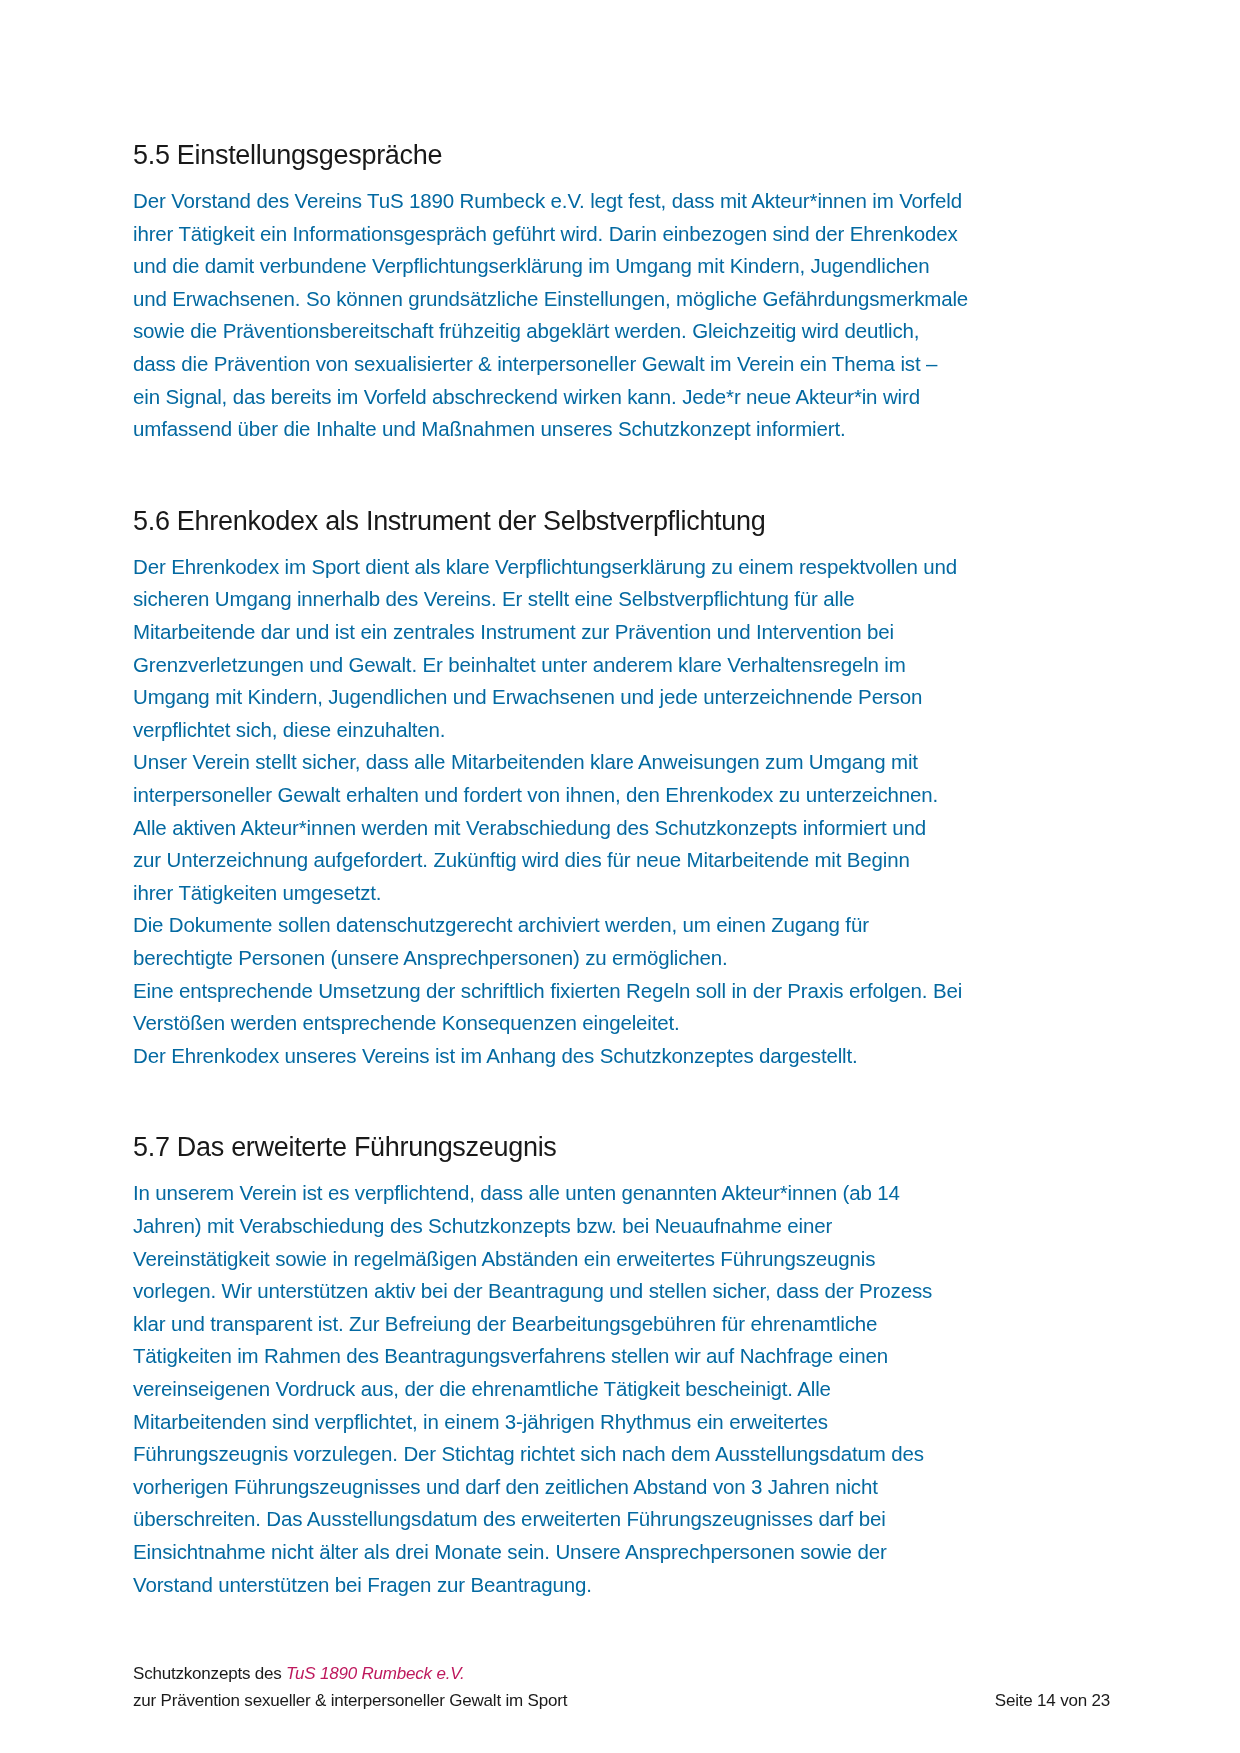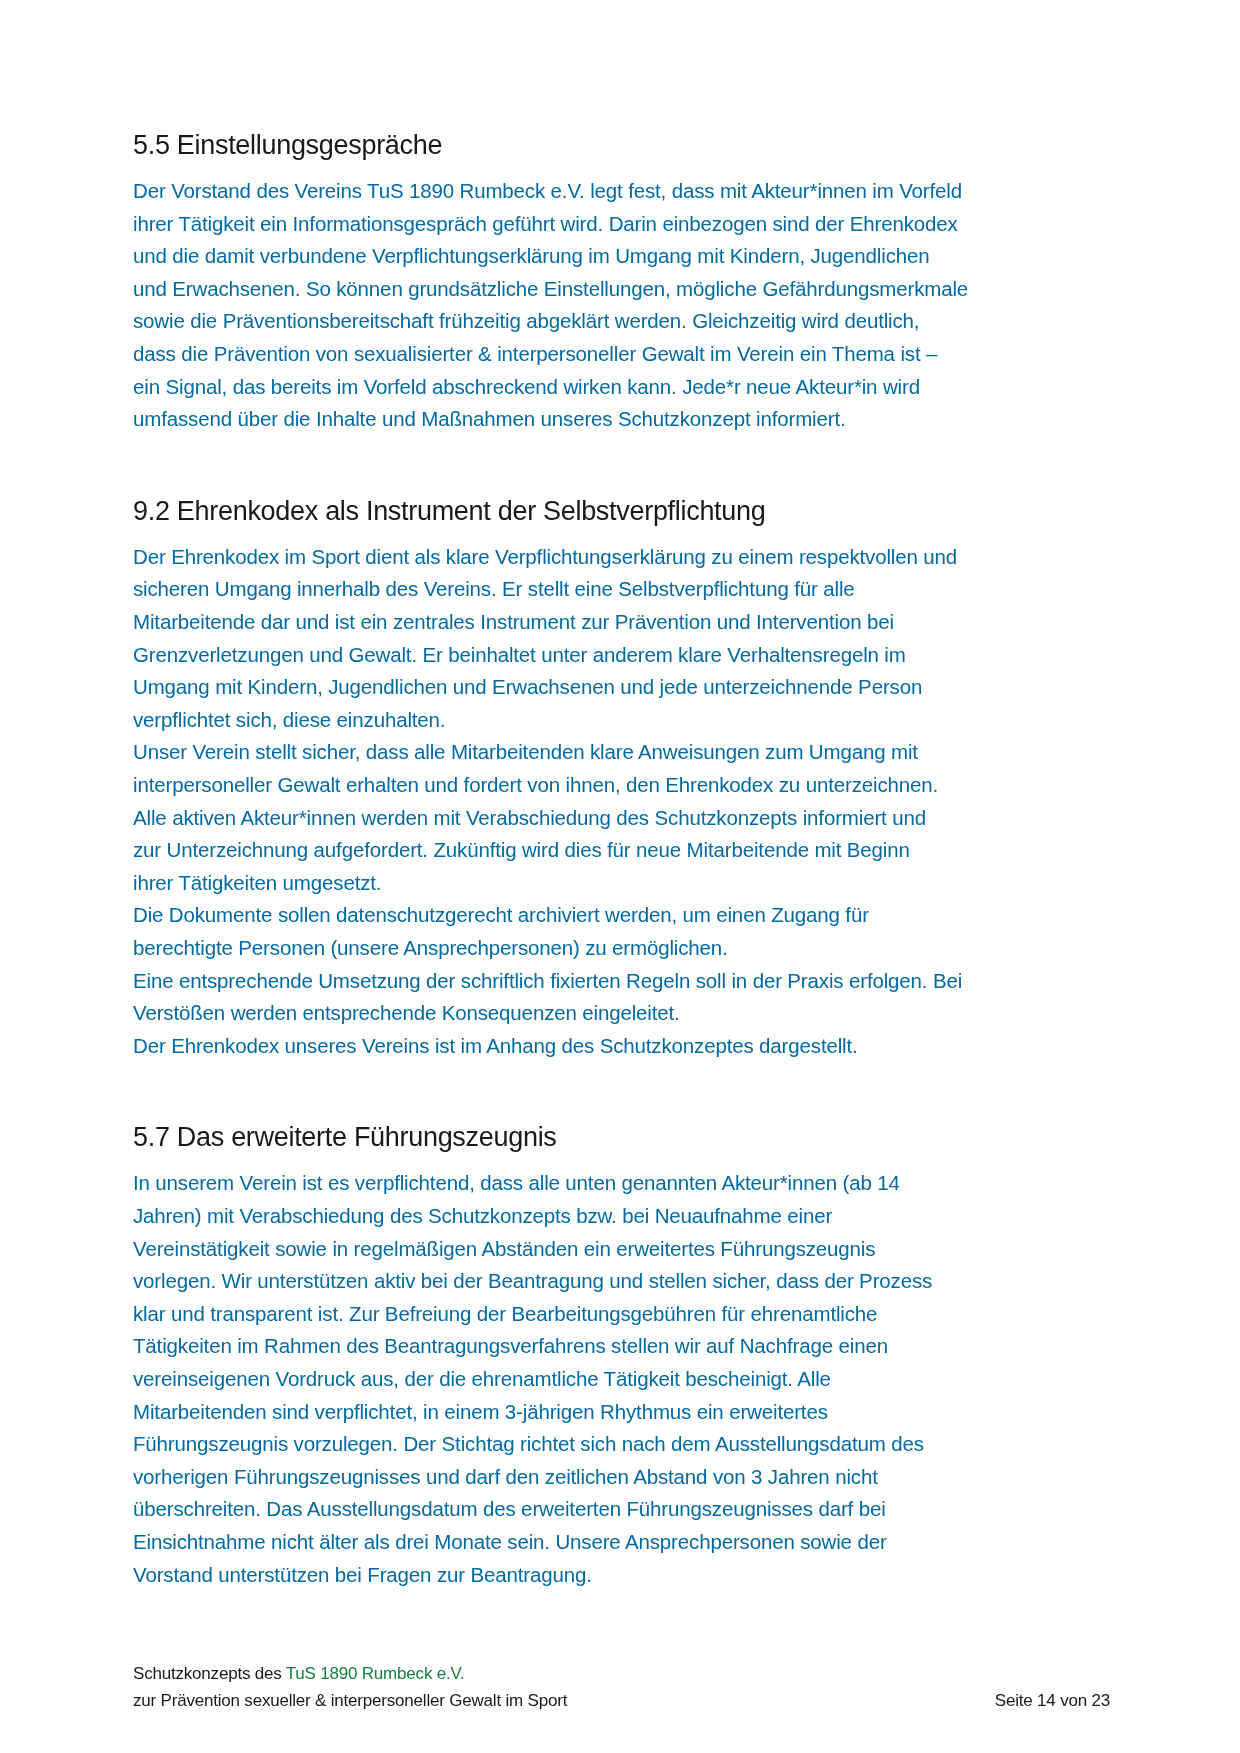--- a/index.html
+++ b/index.html
@@ -18,21 +18,21 @@
   }
   .section-heading {
     font-size: 27px;
     font-weight: 400;
     line-height: 1.15;
     color: #191919;
     letter-spacing: -0.3px;
     margin: 60px 0 14px 0;
   }
   .section:first-child .section-heading {
-    margin-top: 0;
+    margin-top: 10px;
   }
   .para {
     font-size: 20.5px;
     line-height: 32.6px;
     letter-spacing: -0.15px;
     color: #0369a1;
     white-space: pre-line;
     margin: 0;
   }
   .footer {
@@ -64,21 +64,21 @@
 ihrer Tätigkeit ein Informationsgespräch geführt wird. Darin einbezogen sind der Ehrenkodex
 und die damit verbundene Verpflichtungserklärung im Umgang mit Kindern, Jugendlichen
 und Erwachsenen. So können grundsätzliche Einstellungen, mögliche Gefährdungsmerkmale
 sowie die Präventionsbereitschaft frühzeitig abgeklärt werden. Gleichzeitig wird deutlich,
 dass die Prävention von sexualisierter &amp; interpersoneller Gewalt im Verein ein Thema ist –
 ein Signal, das bereits im Vorfeld abschreckend wirken kann. Jede*r neue Akteur*in wird
 umfassend über die Inhalte und Maßnahmen unseres Schutzkonzept informiert.</p>
     </div>
 
     <div class="section">
-      <h2 class="section-heading">9.2 Ehrenkodex als Instrument der Selbstverpflichtung</h2>
+      <h2 class="section-heading">5.6 Ehrenkodex als Instrument der Selbstverpflichtung</h2>
       <p class="para">Der Ehrenkodex im Sport dient als klare Verpflichtungserklärung zu einem respektvollen und
 sicheren Umgang innerhalb des Vereins. Er stellt eine Selbstverpflichtung für alle
 Mitarbeitende dar und ist ein zentrales Instrument zur Prävention und Intervention bei
 Grenzverletzungen und Gewalt. Er beinhaltet unter anderem klare Verhaltensregeln im
 Umgang mit Kindern, Jugendlichen und Erwachsenen und jede unterzeichnende Person
 verpflichtet sich, diese einzuhalten.
 Unser Verein stellt sicher, dass alle Mitarbeitenden klare Anweisungen zum Umgang mit
 interpersoneller Gewalt erhalten und fordert von ihnen, den Ehrenkodex zu unterzeichnen.
 Alle aktiven Akteur*innen werden mit Verabschiedung des Schutzkonzepts informiert und
 zur Unterzeichnung aufgefordert. Zukünftig wird dies für neue Mitarbeitende mit Beginn
@@ -104,20 +104,20 @@
 vorherigen Führungszeugnisses und darf den zeitlichen Abstand von 3 Jahren nicht
 überschreiten. Das Ausstellungsdatum des erweiterten Führungszeugnisses darf bei
 Einsichtnahme nicht älter als drei Monate sein. Unsere Ansprechpersonen sowie der
 Vorstand unterstützen bei Fragen zur Beantragung.</p>
     </div>
 
   </div>
 
   <div class="footer">
     <div class="footer-line1">
-      <span>Schutzkonzepts des </span><span class="club-name" style="color: #15803d;">TuS 1890 Rumbeck e.V.</span>
+      <span>Schutzkonzepts des </span><span class="club-name" style="color: #be185d; font-style: italic;">TuS 1890 Rumbeck e.V.</span>
     </div>
     <div class="footer-line2">
       <span>zur Prävention sexueller &amp; interpersoneller Gewalt im Sport</span>
       <span>Seite 14 von 23</span>
     </div>
   </div>
 </div>
 
 </body></html>

